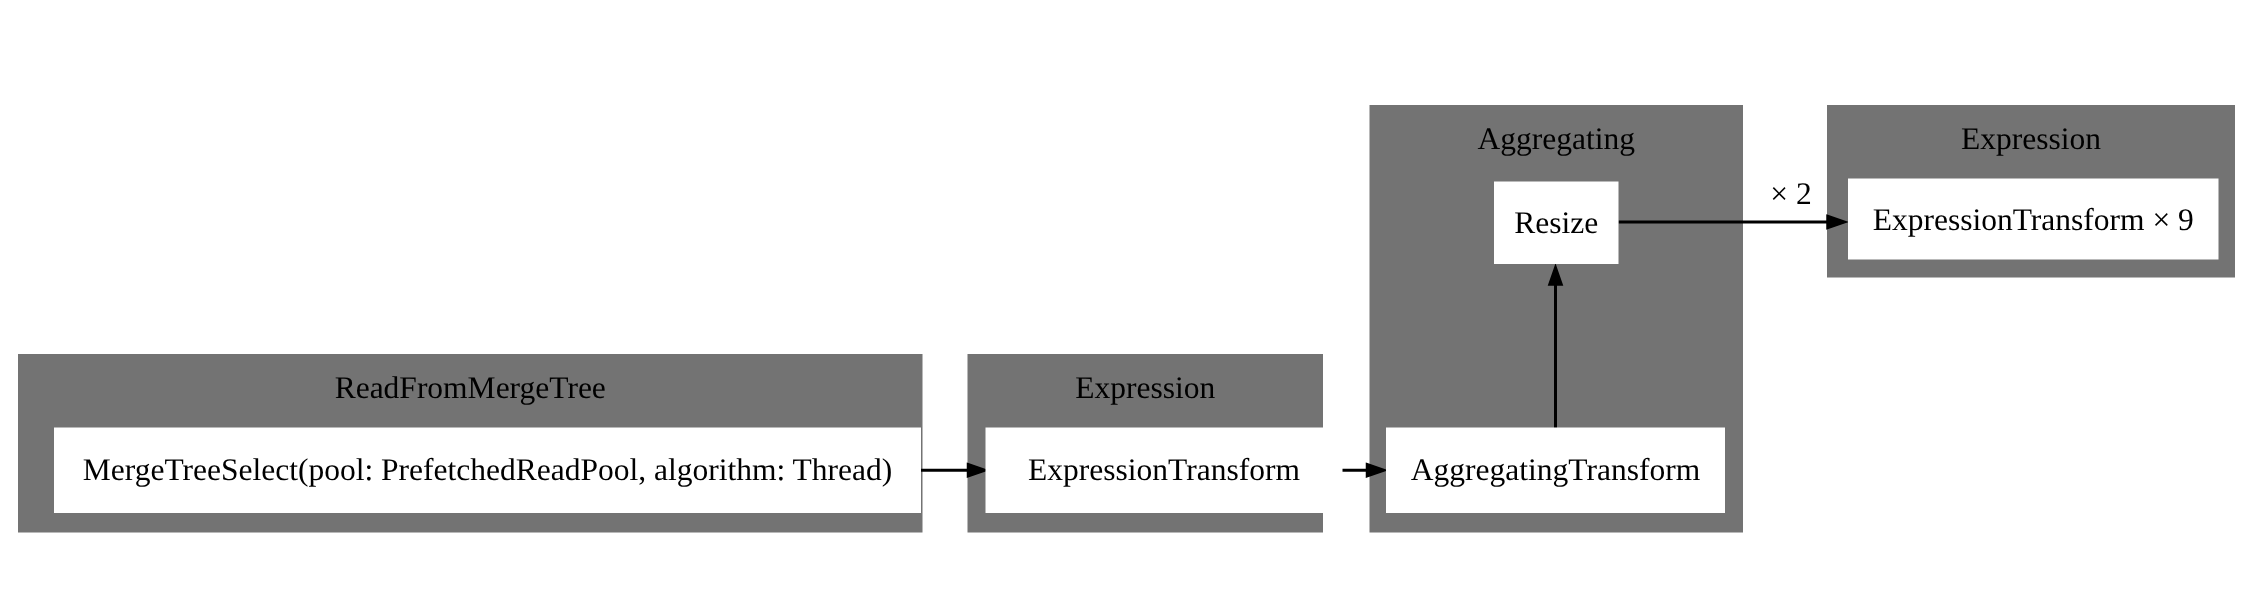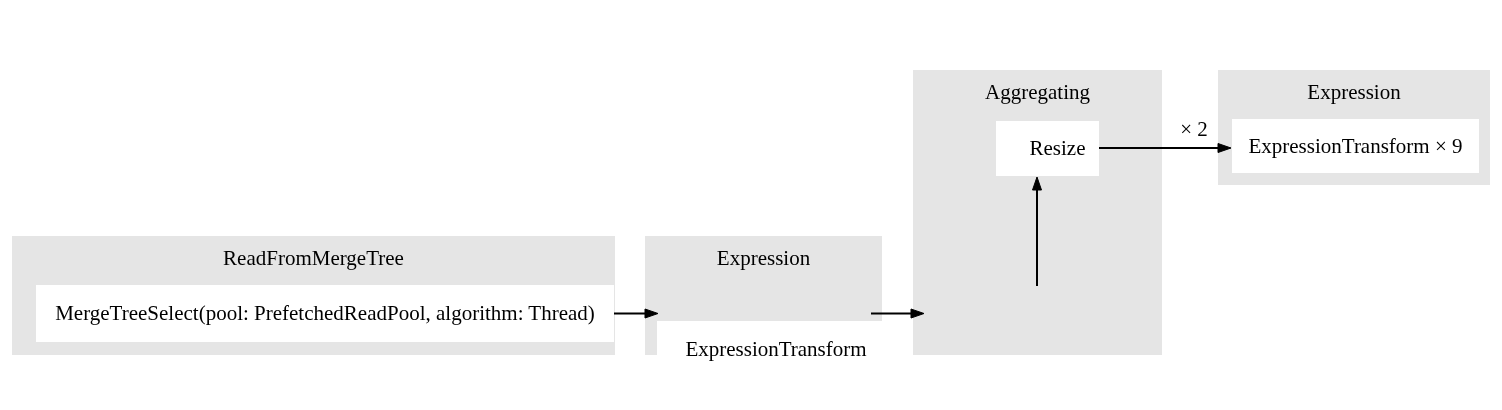--- a/index.html
+++ b/index.html
@@ -11,21 +11,21 @@
     position: relative;
     width: 1502px;
     height: 410px;
     background: #ffffff;
     font-family: "Liberation Serif", "DejaVu Serif", serif;
     color: #000000;
     overflow: hidden;
   }
   .cluster {
     position: absolute;
-    background: #e5e5e5;
+    background: #737373;
     z-index: 1;
   }
   .cluster-label {
     padding-top: 9px;
     text-align: center;
     font-size: 21px;
     line-height: 26px;
     white-space: nowrap;
   }
   .node {
@@ -93,22 +93,23 @@
 
     <line x1="1037" y1="286" x2="1037" y2="190"></line>
     <polygon points="1032.5,190 1037,177 1041.5,190"></polygon>
 
     <line x1="1079" y1="148" x2="1219" y2="148"></line>
     <polygon points="1218,143.5 1231,148 1218,152.5"></polygon>
   </svg>
 
   <div class="node" style="left:36px; top:285px; width:578px; height:57px;">MergeTreeSelect(pool: PrefetchedReadPool, algorithm: Thread)</div>
 
-  <div class="node" style="left:657px; top:285px; width:238px; height:57px;margin-top:36px;">ExpressionTransform</div>
+  <div class="node" style="left:657px; top:285px; width:238px; height:57px;">ExpressionTransform</div>
 
-  <div class="node" style="left:996px; top:121px; width:83px; height:55px;padding-left:20px;">Resize</div>
+  <div class="node" style="left:996px; top:121px; width:83px; height:55px;">Resize</div>
 
+  <div class="node" style="left:924px; top:285px; width:226px; height:57px;">AggregatingTransform</div>
 
   <div class="node" style="left:1232px; top:119px; width:247px; height:54px;">ExpressionTransform × 9</div>
 
   <div class="edge-label" style="left:1168px; top:117px; width:52px;">× 2</div>
 
 </div>
 
 </body></html>

